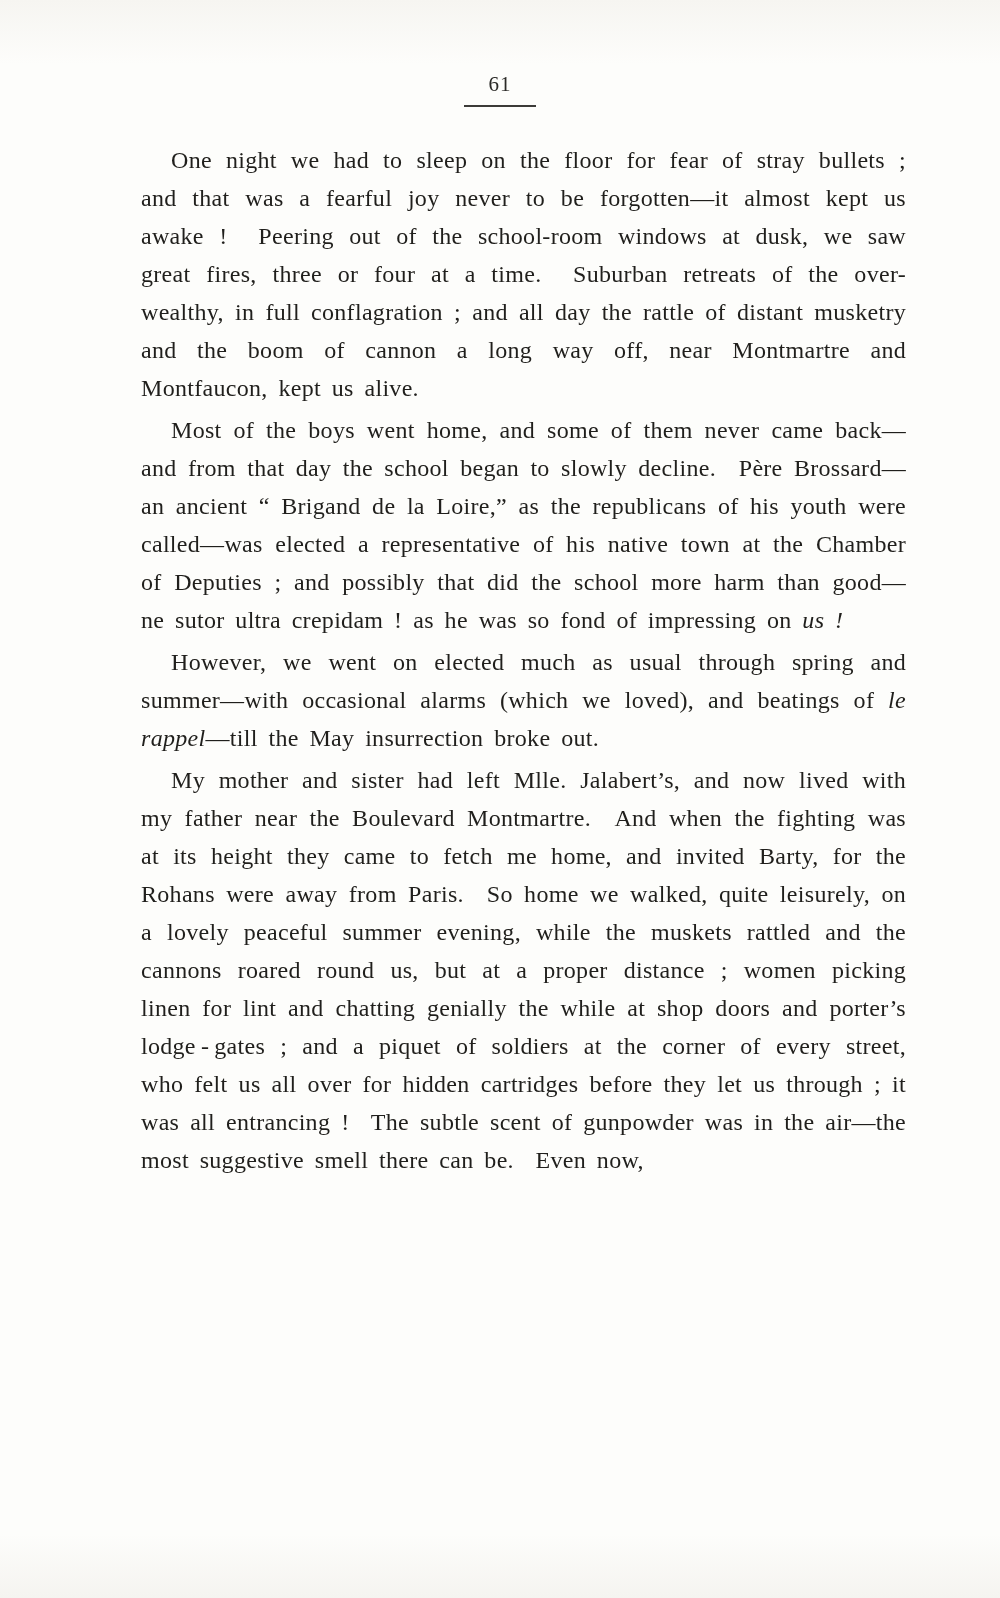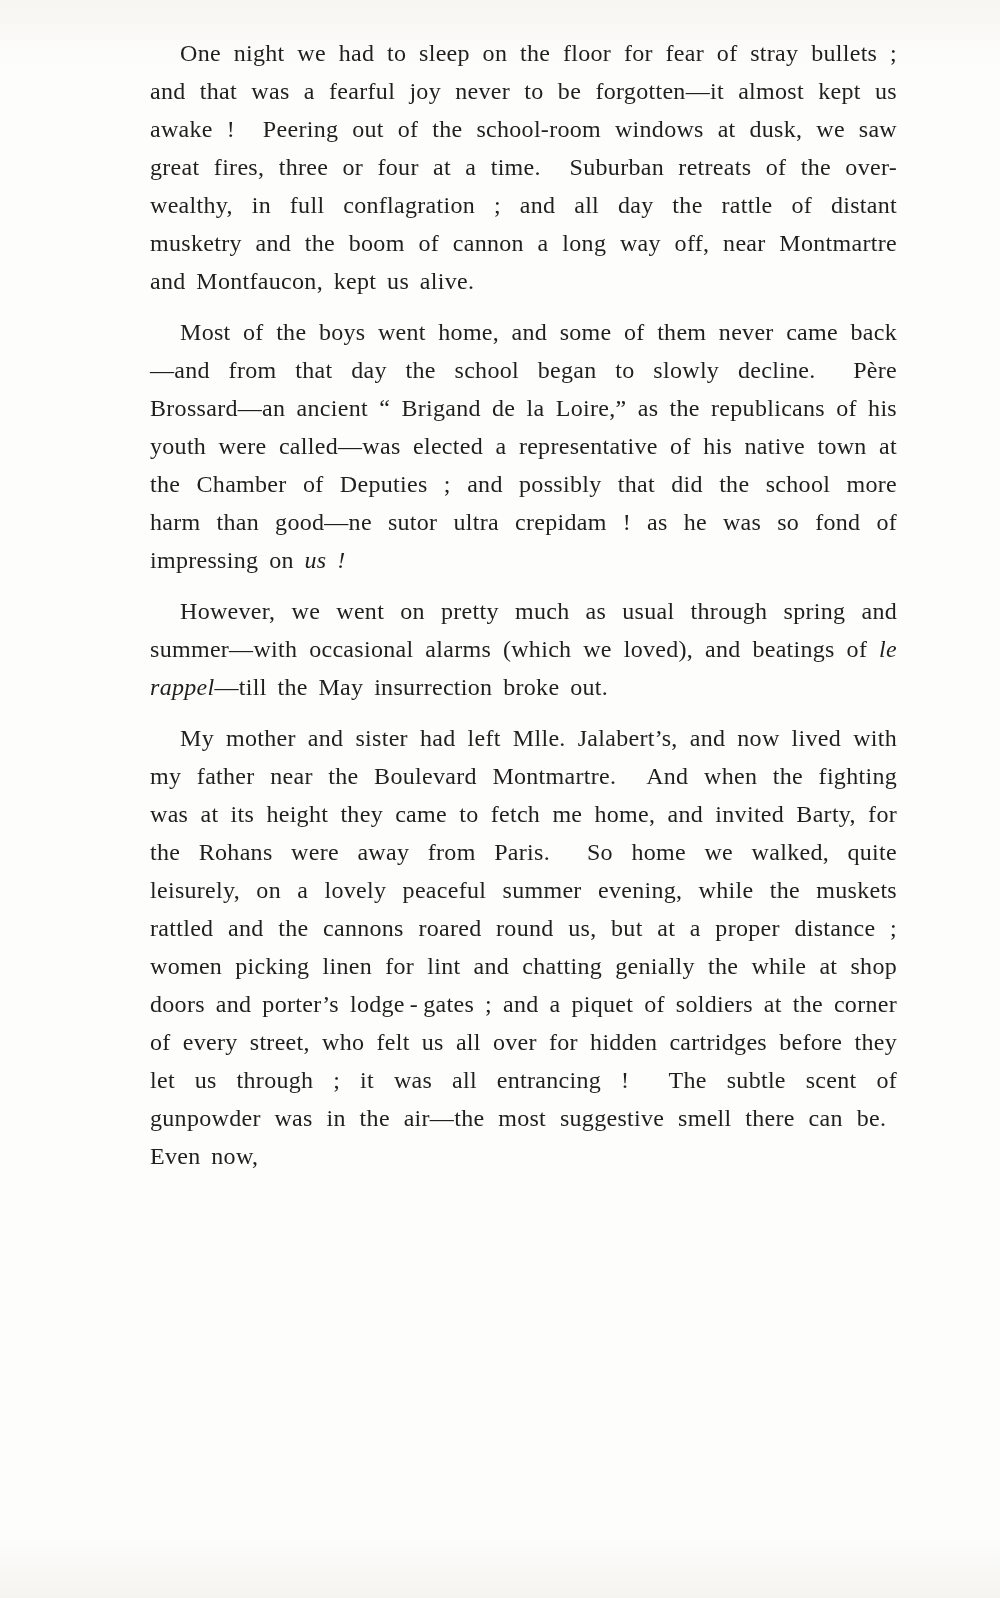--- a/index.html
+++ b/index.html
@@ -37,32 +37,36 @@
   .text-block {
     margin: 34px 90px 0 137px;
     width: 773px;
     font-size: 24px;
     line-height: 38px;
     text-align: justify;
     word-spacing: 4.5px;
     letter-spacing: 0.3px;
   }
   .text-block p {
-    margin: 13px;
+    margin: 4px;
     padding: 0;
     text-indent: 30px;
     font-family: Liberation Serif, serif;
   }
   .italic {
     font-style: italic;
   }
 </style>
 </head>
 <body>
 
 <div class="page">
+  <div class="page-header">
+    <div class="page-number">61</div>
+    <div class="page-number-rule"></div>
+  </div>
   <div class="text-block">
       <p><span>One night we had to sleep on the floor for fear of stray bullets&nbsp;; and that was a fearful joy never to be forgotten—it almost kept us awake&nbsp;!&nbsp; Peering out of the school-room windows at dusk, we saw great fires, three or four at a time.&nbsp; Suburban retreats of the over-wealthy, in full conflagration&nbsp;; and all day the rattle of distant musketry and the boom of cannon a long way off, near Montmartre and Montfaucon, kept us alive.</span></p>
       <p><span>Most of the boys went home, and some of them never came back—and from that day the school began to slowly decline.&nbsp; Père Brossard—an ancient “&nbsp;Brigand de la Loire,” as the republicans of his youth were called—was elected a representative of his native town at the Chamber of Deputies&nbsp;; and possibly that did the school more harm than good—ne sutor ultra crepidam&nbsp;! as he was so fond of impressing on </span><span class="italic">us&nbsp;!</span></p>
-      <p><span>However, we went on pretty much as usual through spring and summer—with occasional alarms (which we loved), and beatings of </span><span class="italic">le rappel</span><span>—till the May insurrection broke out.</span></p>
+      <p><span>However, we went on elected much as usual through spring and summer—with occasional alarms (which we loved), and beatings of </span><span class="italic">le rappel</span><span>—till the May insurrection broke out.</span></p>
       <p><span>My mother and sister had left Mlle. Jalabert’s, and now lived with my father near the Boulevard Montmartre.&nbsp; And when the fighting was at its height they came to fetch me home, and invited Barty, for the Rohans were away from Paris.&nbsp; So home we walked, quite leisurely, on a lovely peaceful summer evening, while the muskets rattled and the cannons roared round us, but at a proper distance&nbsp;; women picking linen for lint and chatting genially the while at shop doors and porter’s lodge - gates&nbsp;; and a piquet of soldiers at the corner of every street, who felt us all over for hidden cartridges before they let us through&nbsp;; it was all entrancing&nbsp;!&nbsp; The subtle scent of gunpowder was in the air—the most suggestive smell there can be.&nbsp; Even now,</span></p>
     </div>
 </div>
 
 </body></html>

